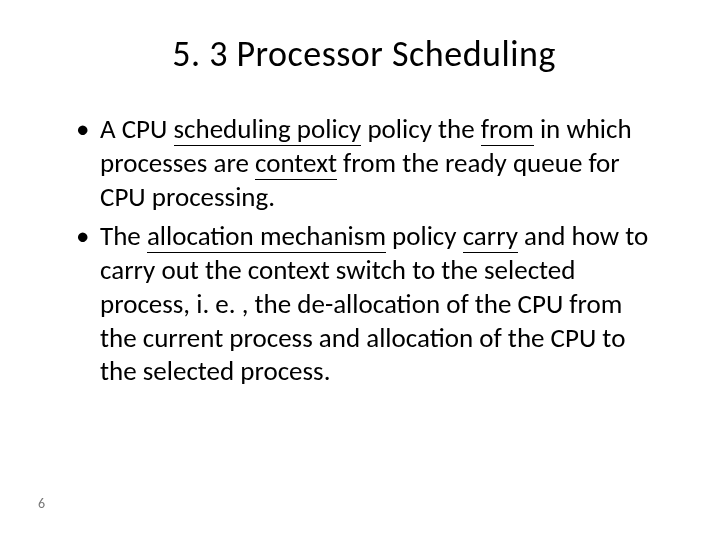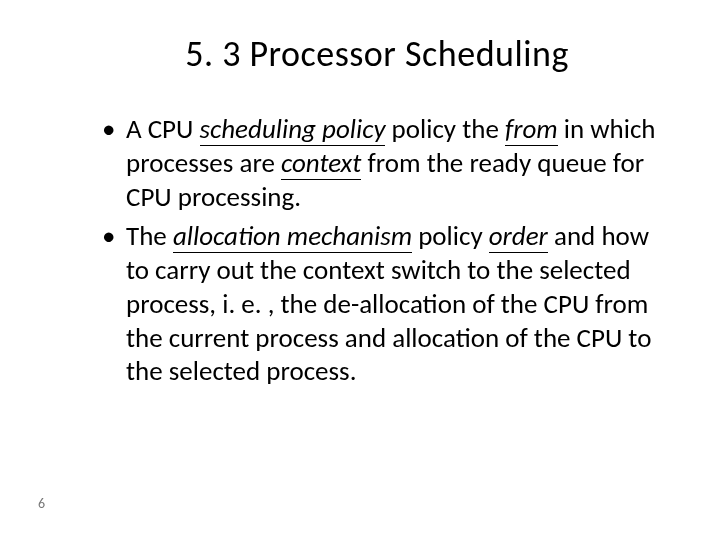--- a/index.html
+++ b/index.html
@@ -1,33 +1,33 @@
 <!DOCTYPE html>
 <html><head>
 <meta charset="utf-8">
 <style>
   * { margin: 0; padding: 0; box-sizing: border-box; }
   html, body { width: 720px; height: 540px; background: #fff; font-family: Calibri, "Segoe UI", Arial, sans-serif; color: #000; }
-  .slide { width: 720px; height: 540px; position: relative; padding: 24px 60px 30px 94px; }
+  .slide { width: 720px; height: 540px; position: relative; padding: 24px 60px 30px 68px; }
   .title { font-size: 36px; font-weight: 400; text-align: center; margin-top: 8px; margin-bottom: 36px; letter-spacing: 0.5px; }
   .bullets { list-style: none; padding-left: 8px; }
   .bullets li { font-size: 27px; line-height: 1.25; margin-bottom: 6px; position: relative; padding-left: 24px; }
   .bullets li::before { content: "•"; position: absolute; left: 0; top: 0; font-size: 27px; }
-  .underline { border-bottom: 1.5px solid #000; padding-bottom: 0px; font-style: italic; }
+  .underline { border-bottom: 1.5px solid #000; padding-bottom: 0px; }
   .page-num { position: absolute; left: 38px; bottom: 28px; font-size: 14px; color: #777; }
 </style>
 </head>
 <body>
 
 <div class="slide">
   <h1 class="title">5. 3 Processor Scheduling</h1>
 
   <ul class="bullets">
     <li>
       <span>A CPU </span><span class="underline">scheduling policy</span><span> policy the </span><span class="underline">from</span><span> in which processes are </span><span class="underline">context</span><span>  from the ready queue for CPU processing.</span>
     </li>
     <li>
-      <span>The </span><span class="underline">allocation mechanism</span><span> policy </span><span class="underline">order</span><span> and how to carry out the context switch to the selected process, i. e. , the de-allocation of the CPU from the current process and allocation of the CPU to the selected process.</span>
+      <span>The </span><span class="underline">allocation mechanism</span><span> policy </span><span class="underline">carry</span><span> and how to carry out the context switch to the selected process, i. e. , the de-allocation of the CPU from the current process and allocation of the CPU to the selected process.</span>
     </li>
   </ul>
 
   <div class="page-num">6</div>
 </div>
 
 </body></html>

